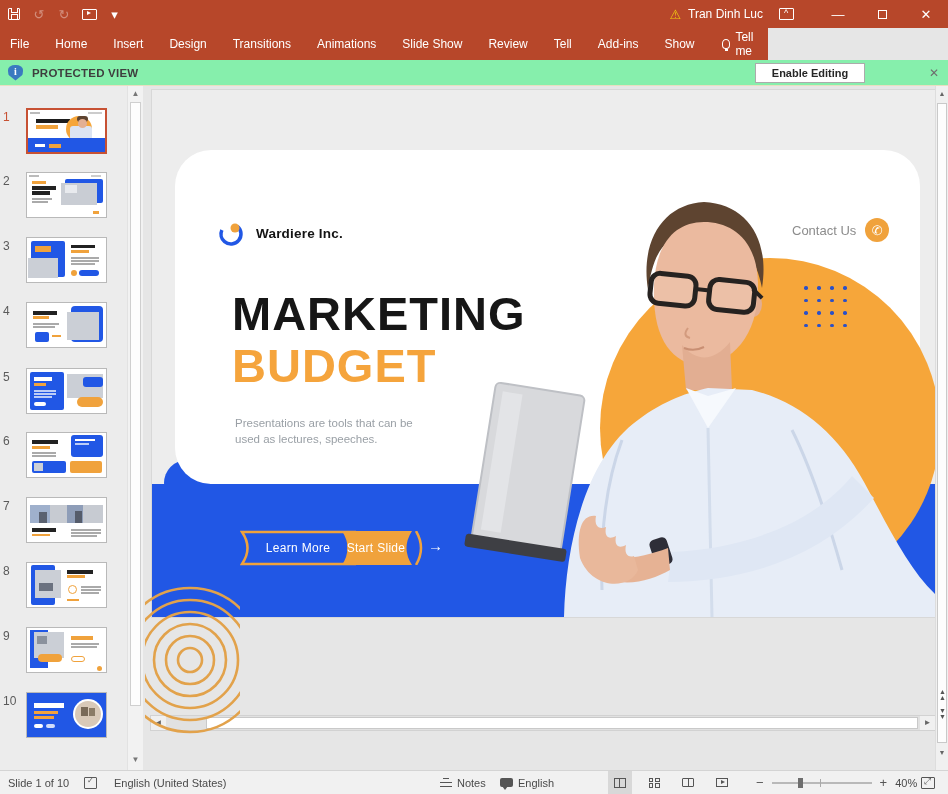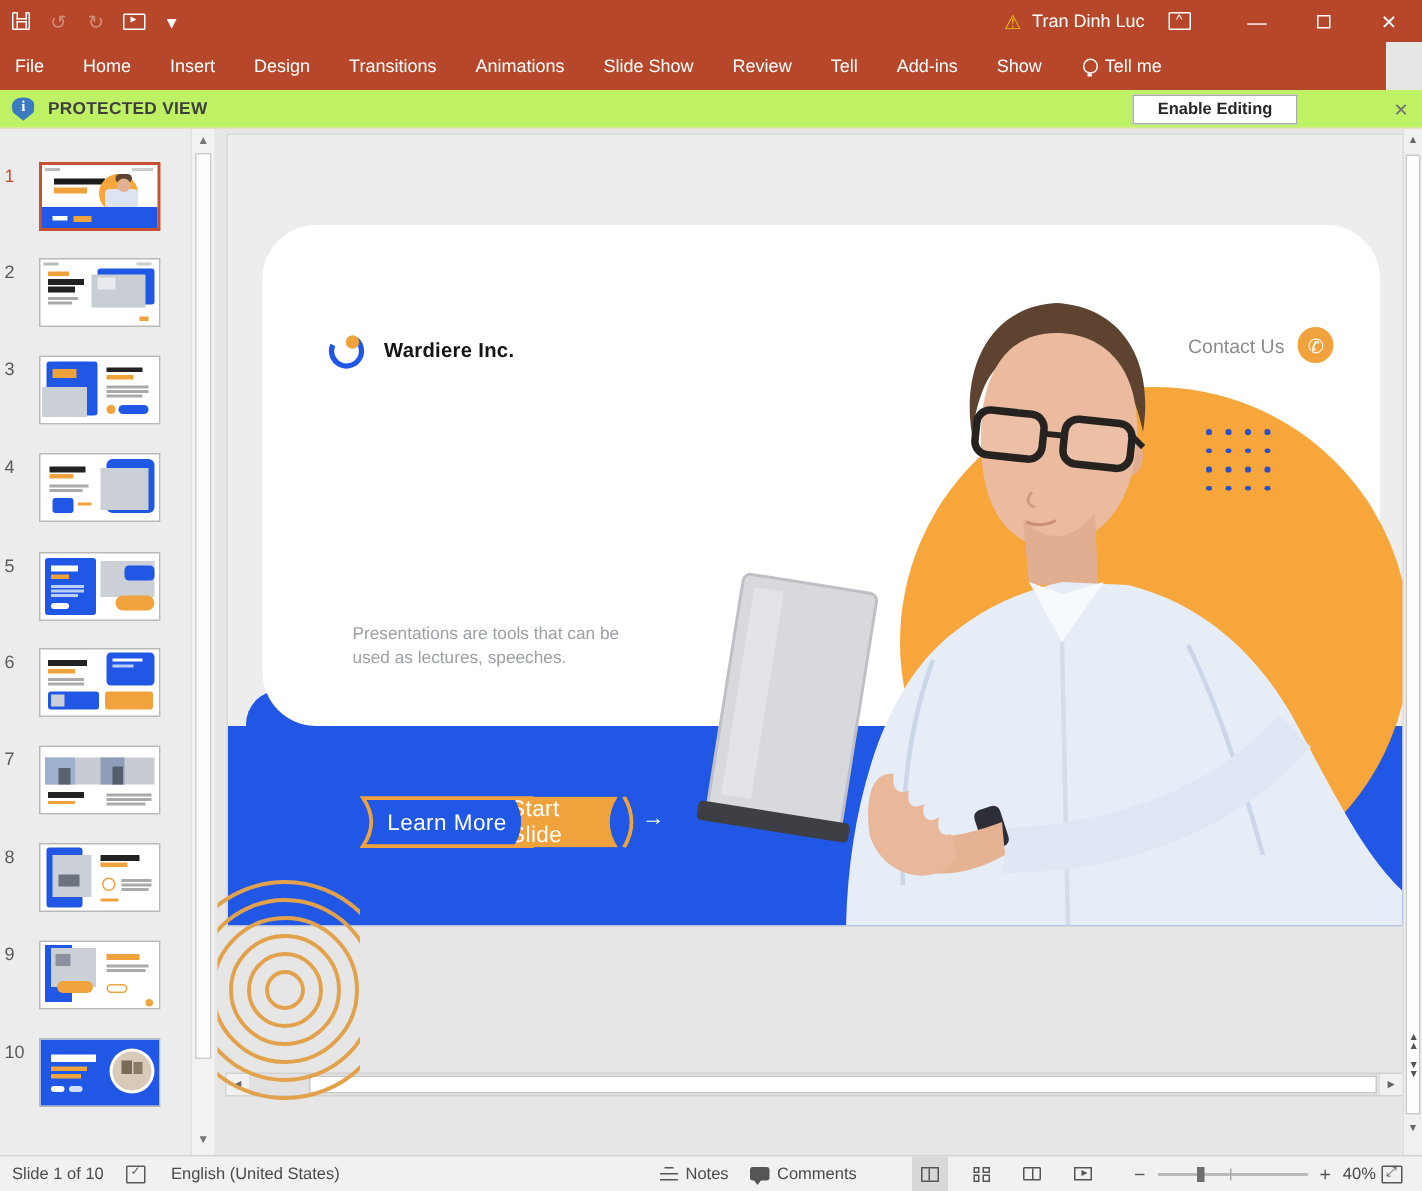--- a/index.html
+++ b/index.html
@@ -20,32 +20,32 @@
   .win-title { position:absolute; left:150px; right:240px; top:0; height:28px; line-height:28px; text-align:center; font-size:12px; color:#fff; white-space:nowrap; overflow:hidden; }
   .tb-right { position:absolute; right:0; top:0; height:28px; display:flex; align-items:center; }
   .warn-tri { color:#F2C811; font-size:13px; margin-right:7px; }
   .tb-user { font-size:12px; color:#fff; margin-right:16px; }
   .ribbon-opts { width:15px; height:12px; border:1.4px solid #fff; border-radius:1px; position:relative; margin-right:22px; }
   .ribbon-opts:before { content:"^"; position:absolute; left:4px; top:-1px; font-size:9px; color:#fff; }
   .caption-btn { width:44px; height:28px; display:flex; align-items:center; justify-content:center; color:#fff; font-size:13px; }
   .caption-btn .maxbox { width:9px; height:9px; border:1.3px solid #fff; }
 
   
-  .ribbon { position:absolute; left:0; top:28px; width:924px; height:32px; background:#B7472A; display:flex; align-items:center; }
+  .ribbon { position:absolute; left:0; top:28px; width:768px; height:32px; background:#B7472A; display:flex; align-items:center; }
   .rtab { color:#fff; font-size:12px; padding:0 13px; height:32px; line-height:32px; white-space:nowrap; }
   .rtab:first-child { margin-left:0; padding-left:10px; }
   .tellme { display:flex; align-items:center; gap:5px; color:#fff; font-size:12px; margin-left:14px; height:32px; }
   .bulb { width:10px; height:10px; border:1.4px solid #fff; border-radius:50% 50% 45% 45%; position:relative; }
   .bulb:after { content:""; position:absolute; left:2.3px; bottom:-3px; width:3px; height:2.5px; background:#fff; }
   .share { position:absolute; right:24px; top:28px; height:32px; display:flex; align-items:center; gap:5px; color:rgba(255,255,255,.5); font-size:12px; }
   .person-ico { width:8px; height:8px; border-radius:50%; border:1.4px solid rgba(255,255,255,.5); position:relative; }
   .person-ico:after { content:""; position:absolute; left:-3px; top:8px; width:12px; height:5px; border:1.4px solid rgba(255,255,255,.5); border-radius:6px 6px 0 0; border-bottom:none; }
 
   
-  .pvbar { position:absolute; left:0; top:60px; width:948px; height:26px; background:#bef264; display:flex; align-items:center; border-bottom:1px solid #E8DFC0; }
+  .pvbar { position:absolute; left:0; top:60px; width:948px; height:26px; background:#86efac; display:flex; align-items:center; border-bottom:1px solid #E8DFC0; }
   .shield { width:15px; height:16px; margin-left:8px; background:#3A7AC0; border-radius:7px 7px 7px 7px / 5px 5px 10px 10px; clip-path:polygon(0 0,100% 0,100% 62%,50% 100%,0 62%); position:relative; flex:0 0 auto; }
   .shield:after { content:"i"; position:absolute; left:0; right:0; top:1px; text-align:center; color:#fff; font-size:10px; font-weight:bold; font-family:"Liberation Serif", serif; }
   .pv-label { font-weight:bold; font-size:11.5px; color:#3E3E3E; margin-left:9px; letter-spacing:.2px; }
   .pv-msg { font-size:11.5px; color:#3E3E3E; margin-left:10px; }
   .pv-btn { position:absolute; left:755px; top:3px; width:110px; height:20px; background:#fff; border:1px solid #ABABAB; font-size:11px; font-weight:bold; color:#262626; text-align:center; line-height:18px; }
   .pv-close { position:absolute; right:6px; top:5px; width:16px; height:16px; color:#6E6E6E; font-size:12px; text-align:center; line-height:16px; }
 
   
   .workspace { position:absolute; left:0; top:86px; width:948px; height:684px; }
   .thumbs-panel { position:absolute; left:0; top:0; width:127px; height:684px; background:#ECECEC; }
@@ -71,21 +71,21 @@
   .company { font-size:13.5px; font-weight:bold; color:#141414; letter-spacing:.2px; }
   .contact-row { position:absolute; left:640px; top:128px; display:flex; align-items:center; gap:9px; z-index:5; }
   .contact-label { font-size:13px; color:#8C8C8C; }
   .phone-circle { width:24px; height:24px; border-radius:50%; background:#F0A23C; color:#fff; font-size:13px; display:flex; align-items:center; justify-content:center; }
   .dots-grid { position:absolute; left:652px; top:196px; width:52px; height:50px; display:grid; grid-template-columns:repeat(4,1fr); grid-template-rows:repeat(4,1fr); z-index:3; }
   .dots-grid i { width:3.5px; height:3.5px; border-radius:50%; background:#2B50C8; }
   .slide-title { position:absolute; left:80px; top:198px; z-index:5; font-weight:900; font-size:47px; line-height:52px; letter-spacing:1px; color:#161616; }
   .slide-title .l2 { color:#F5A43C; }
   .slide-body { position:absolute; left:83px; top:325px; z-index:5; font-size:11.5px; line-height:16px; color:#9AA0A6; }
   .btn-learn { position:absolute; left:88px; top:440px; width:116px; height:36px; z-index:5; }
-  .btn-learn .lbl, .btn-start .lbl { position:absolute; left:0; right:0; top:0; bottom:0; display:flex; align-items:center; justify-content:center; color:#fff; font-size:15px; letter-spacing:.3px; }
+  .btn-learn .lbl, .btn-start .lbl { position:absolute; left:0; right:0; top:0; bottom:0; display:flex; align-items:center; justify-content:center; color:#fff; font-size:12px; letter-spacing:.3px;text-align:right; }
   .btn-start { position:absolute; left:188px; top:441px; width:72px; height:34px; z-index:5; background:#F0A23C; clip-path:path("M2 0 H72 Q61 17 72 34 H2 Q13 17 2 0 Z"); }
   .start-bracket { position:absolute; left:262px; top:441px; width:12px; height:34px; z-index:5; }
   .start-arrow { position:absolute; left:276px; top:447px; z-index:5; color:#fff; font-size:15px; }
   .fingerprint { position:absolute; left:0; top:486px; z-index:6; }
 
   
   .vscroll { position:absolute; left:790px; top:0; width:13px; height:684px; background:#F0F0F0; border-left:1px solid #DDD; }
   .vscroll .arr, .hscroll .arr { position:absolute; background:#F0F0F0; color:#666; text-align:center; }
   .vscroll .bar { position:absolute; left:1px; top:17px; width:10px; height:640px; background:#FDFDFD; border:1px solid #C9C9C9; }
   .chev { position:absolute; left:0; width:13px; height:14px; color:#555; font-size:7px; line-height:6px; text-align:center; letter-spacing:0; }
@@ -379,20 +379,24 @@
             <circle cx="19" cy="10" r="4.5" fill="#F0A23C"></circle>
           </svg>
           <span class="company">Wardiere Inc.</span>
         </div>
 
         <div class="contact-row">
           <span class="contact-label">Contact Us</span>
           <span class="phone-circle">✆</span>
         </div>
 
+        <div class="slide-title">
+          <div>MARKETING</div>
+          <div class="l2">BUDGET</div>
+        </div>
 
         <div class="slide-body">
           <div>Presentations are tools that can be</div>
           <div>used as lectures, speeches.</div>
         </div>
 
         <div class="btn-learn">
           <svg width="116" height="36" viewBox="0 0 116 36">
             <path d="M2 2 H114 Q103 18 114 34 H2 Q13 18 2 2 Z" fill="none" stroke="#F0A23C" stroke-width="2.5"></path>
           </svg>
@@ -440,21 +444,21 @@
         <span class="proof-ico"></span>
       </span>
     <span class="sb-item" style="left:114px;">English (United States)</span>
 
     <span class="sb-item" style="left:440px;">
       <span class="notes-ico"></span>
       <span>Notes</span>
     </span>
     <span class="sb-item" style="left:500px;">
       <span class="comment-ico"></span>
-      <span>Comments</span>
+      <span>English</span>
     </span>
 
     <span class="sb-item" style="left:608px; gap:10px;">
       <span class="view-btn sel">
           <span class="vb-normal"></span>
         </span>
       <span class="view-btn">
           <span class="vb-sorter">
             <i></i>
             <i></i>

